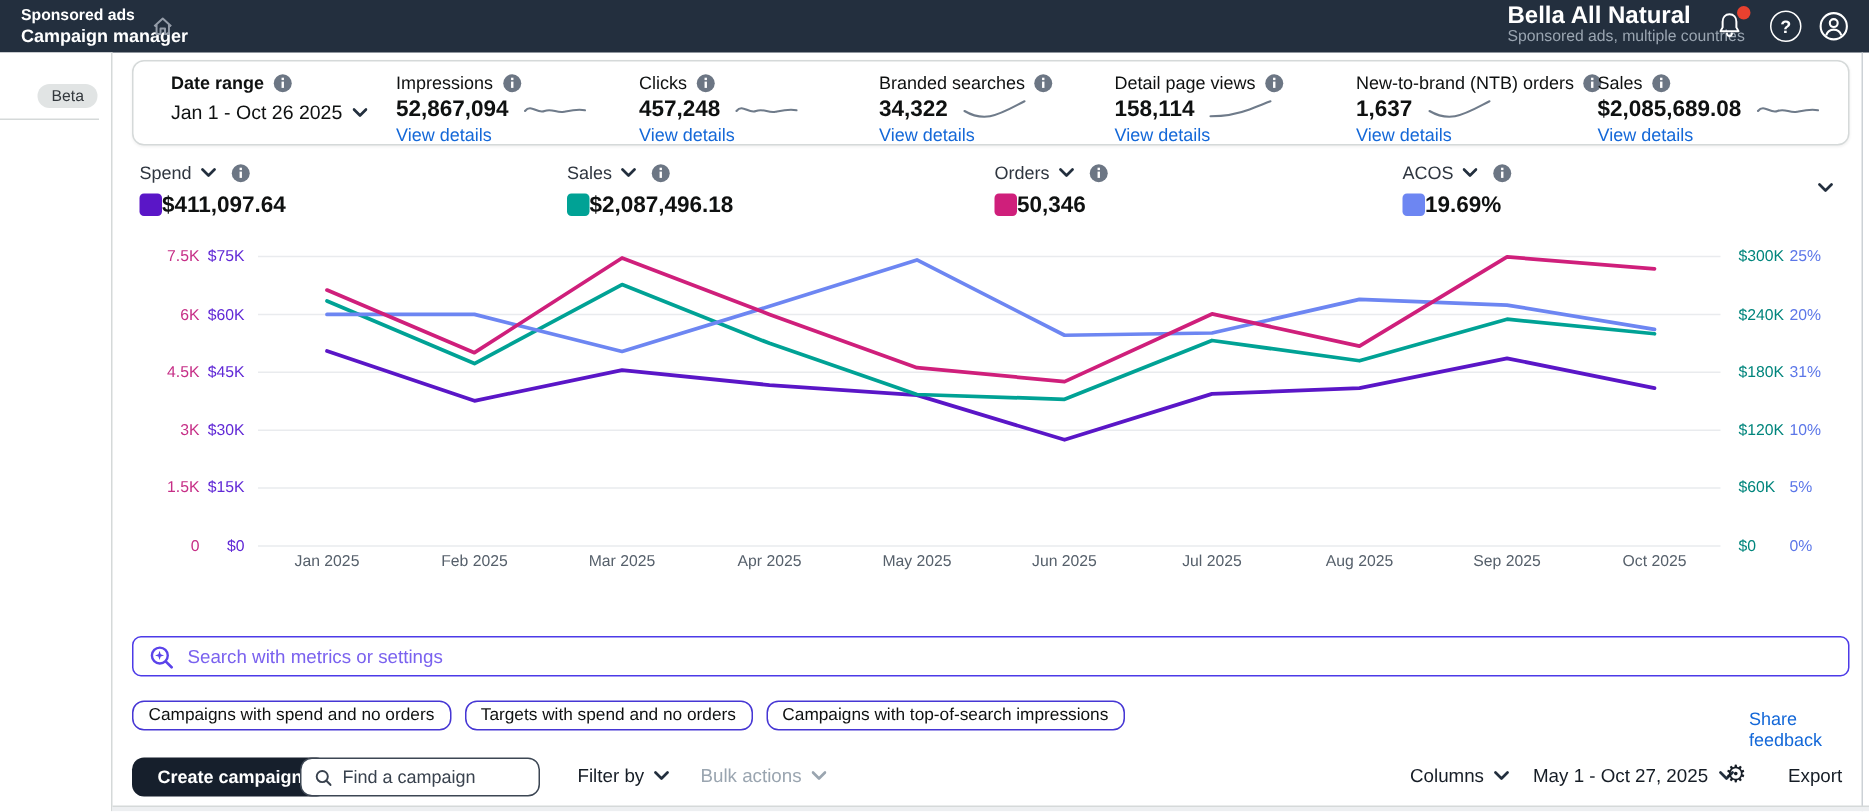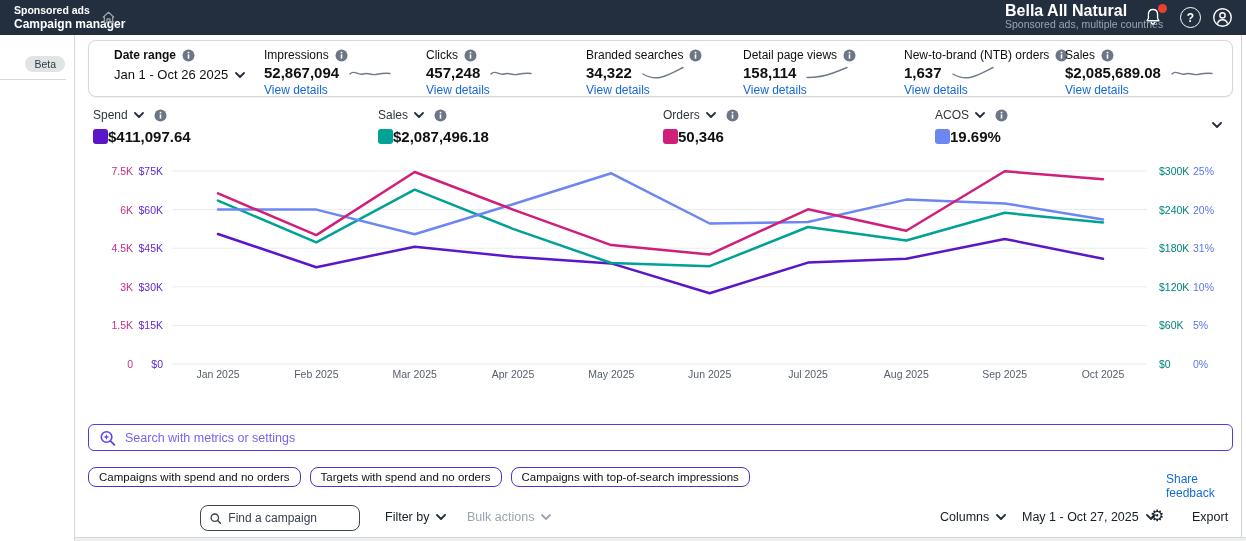--- a/index.html
+++ b/index.html
@@ -391,20 +391,21 @@
   </div>
 
   <div id="chips-row">
       <button class="chip">Campaigns with spend and no orders</button>
       <button class="chip">Targets with spend and no orders</button>
       <button class="chip">Campaigns with top-of-search impressions</button>
     </div>
   <div id="share-feedback">Share feedback</div>
 
   <div id="toolbar">
+    <button id="create-btn">Create campaign</button>
     <div id="find-box">
       <svg width="13" height="13" viewBox="0 0 14 14">
           <circle cx="6" cy="6" r="4.6" fill="none" stroke="#39424e" stroke-width="1.6"></circle>
           <line x1="9.4" y1="9.4" x2="13" y2="13" stroke="#39424e" stroke-width="1.7" stroke-linecap="round"></line>
         </svg>
       <input type="text" placeholder="Find a campaign" style="">
     </div>
     <div class="tb-item" style="left:385px;">
       <span>Filter by</span>
       <svg class="chev" viewBox="0 0 10 6">

